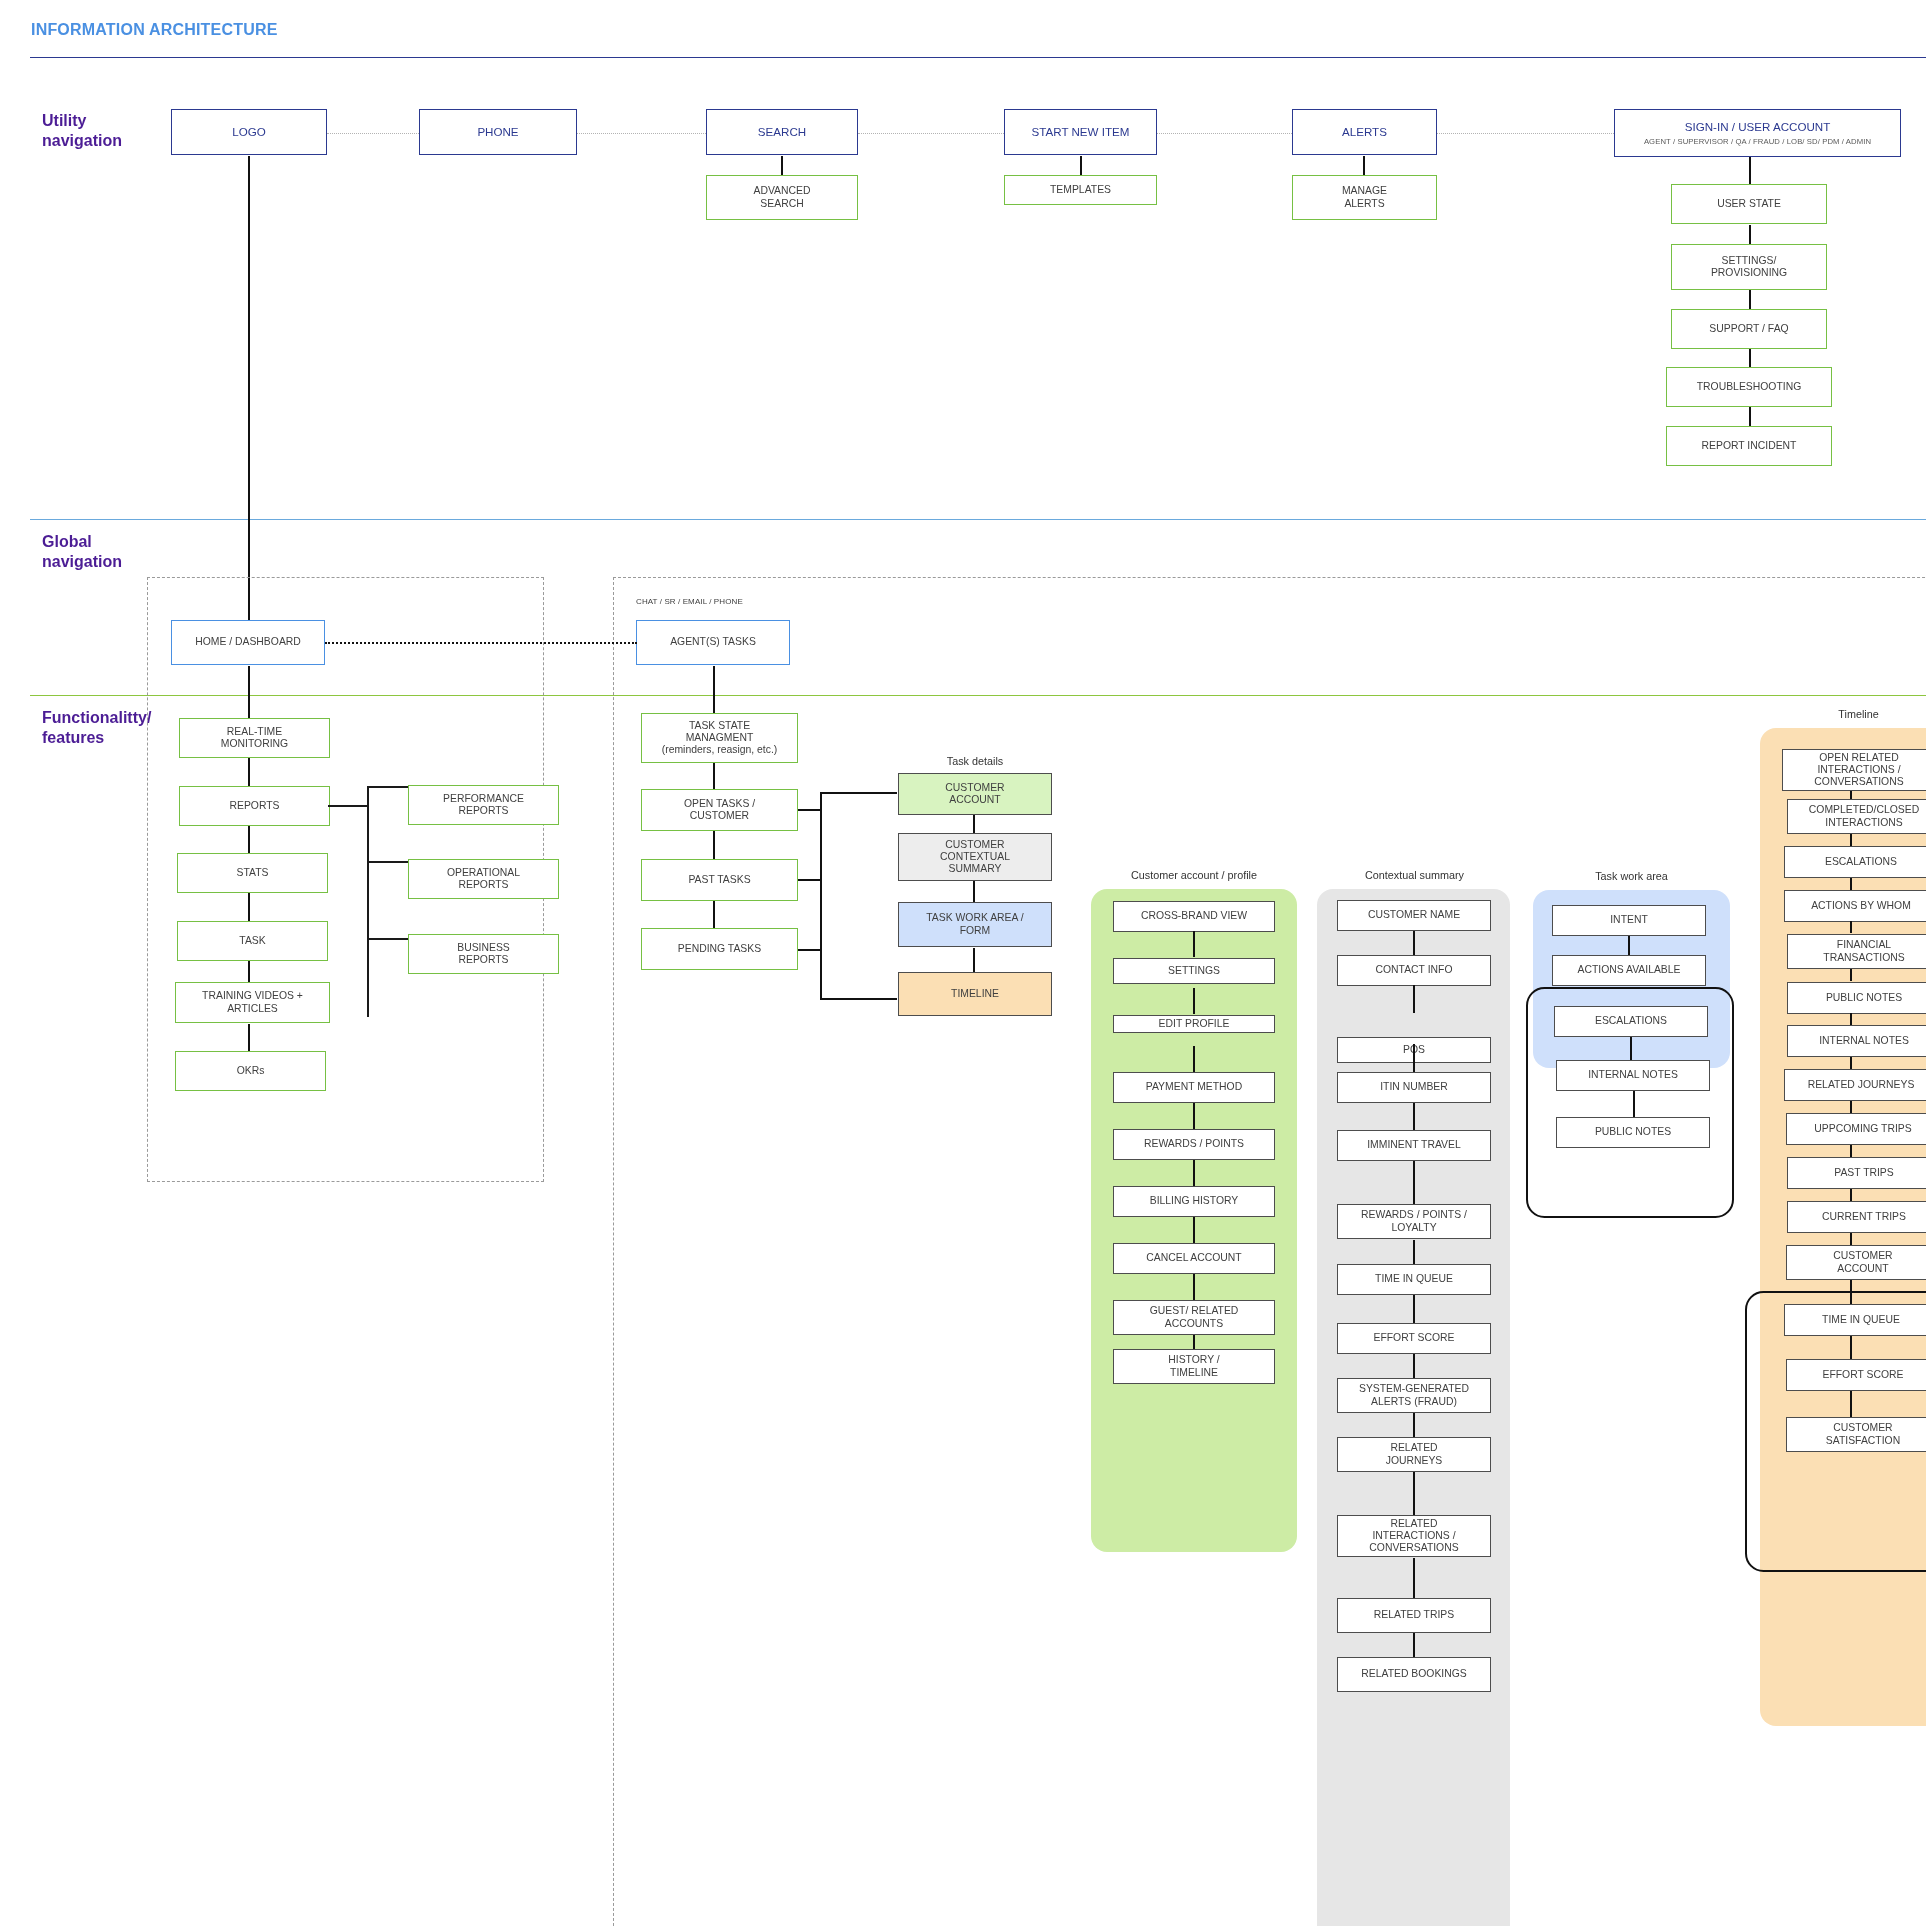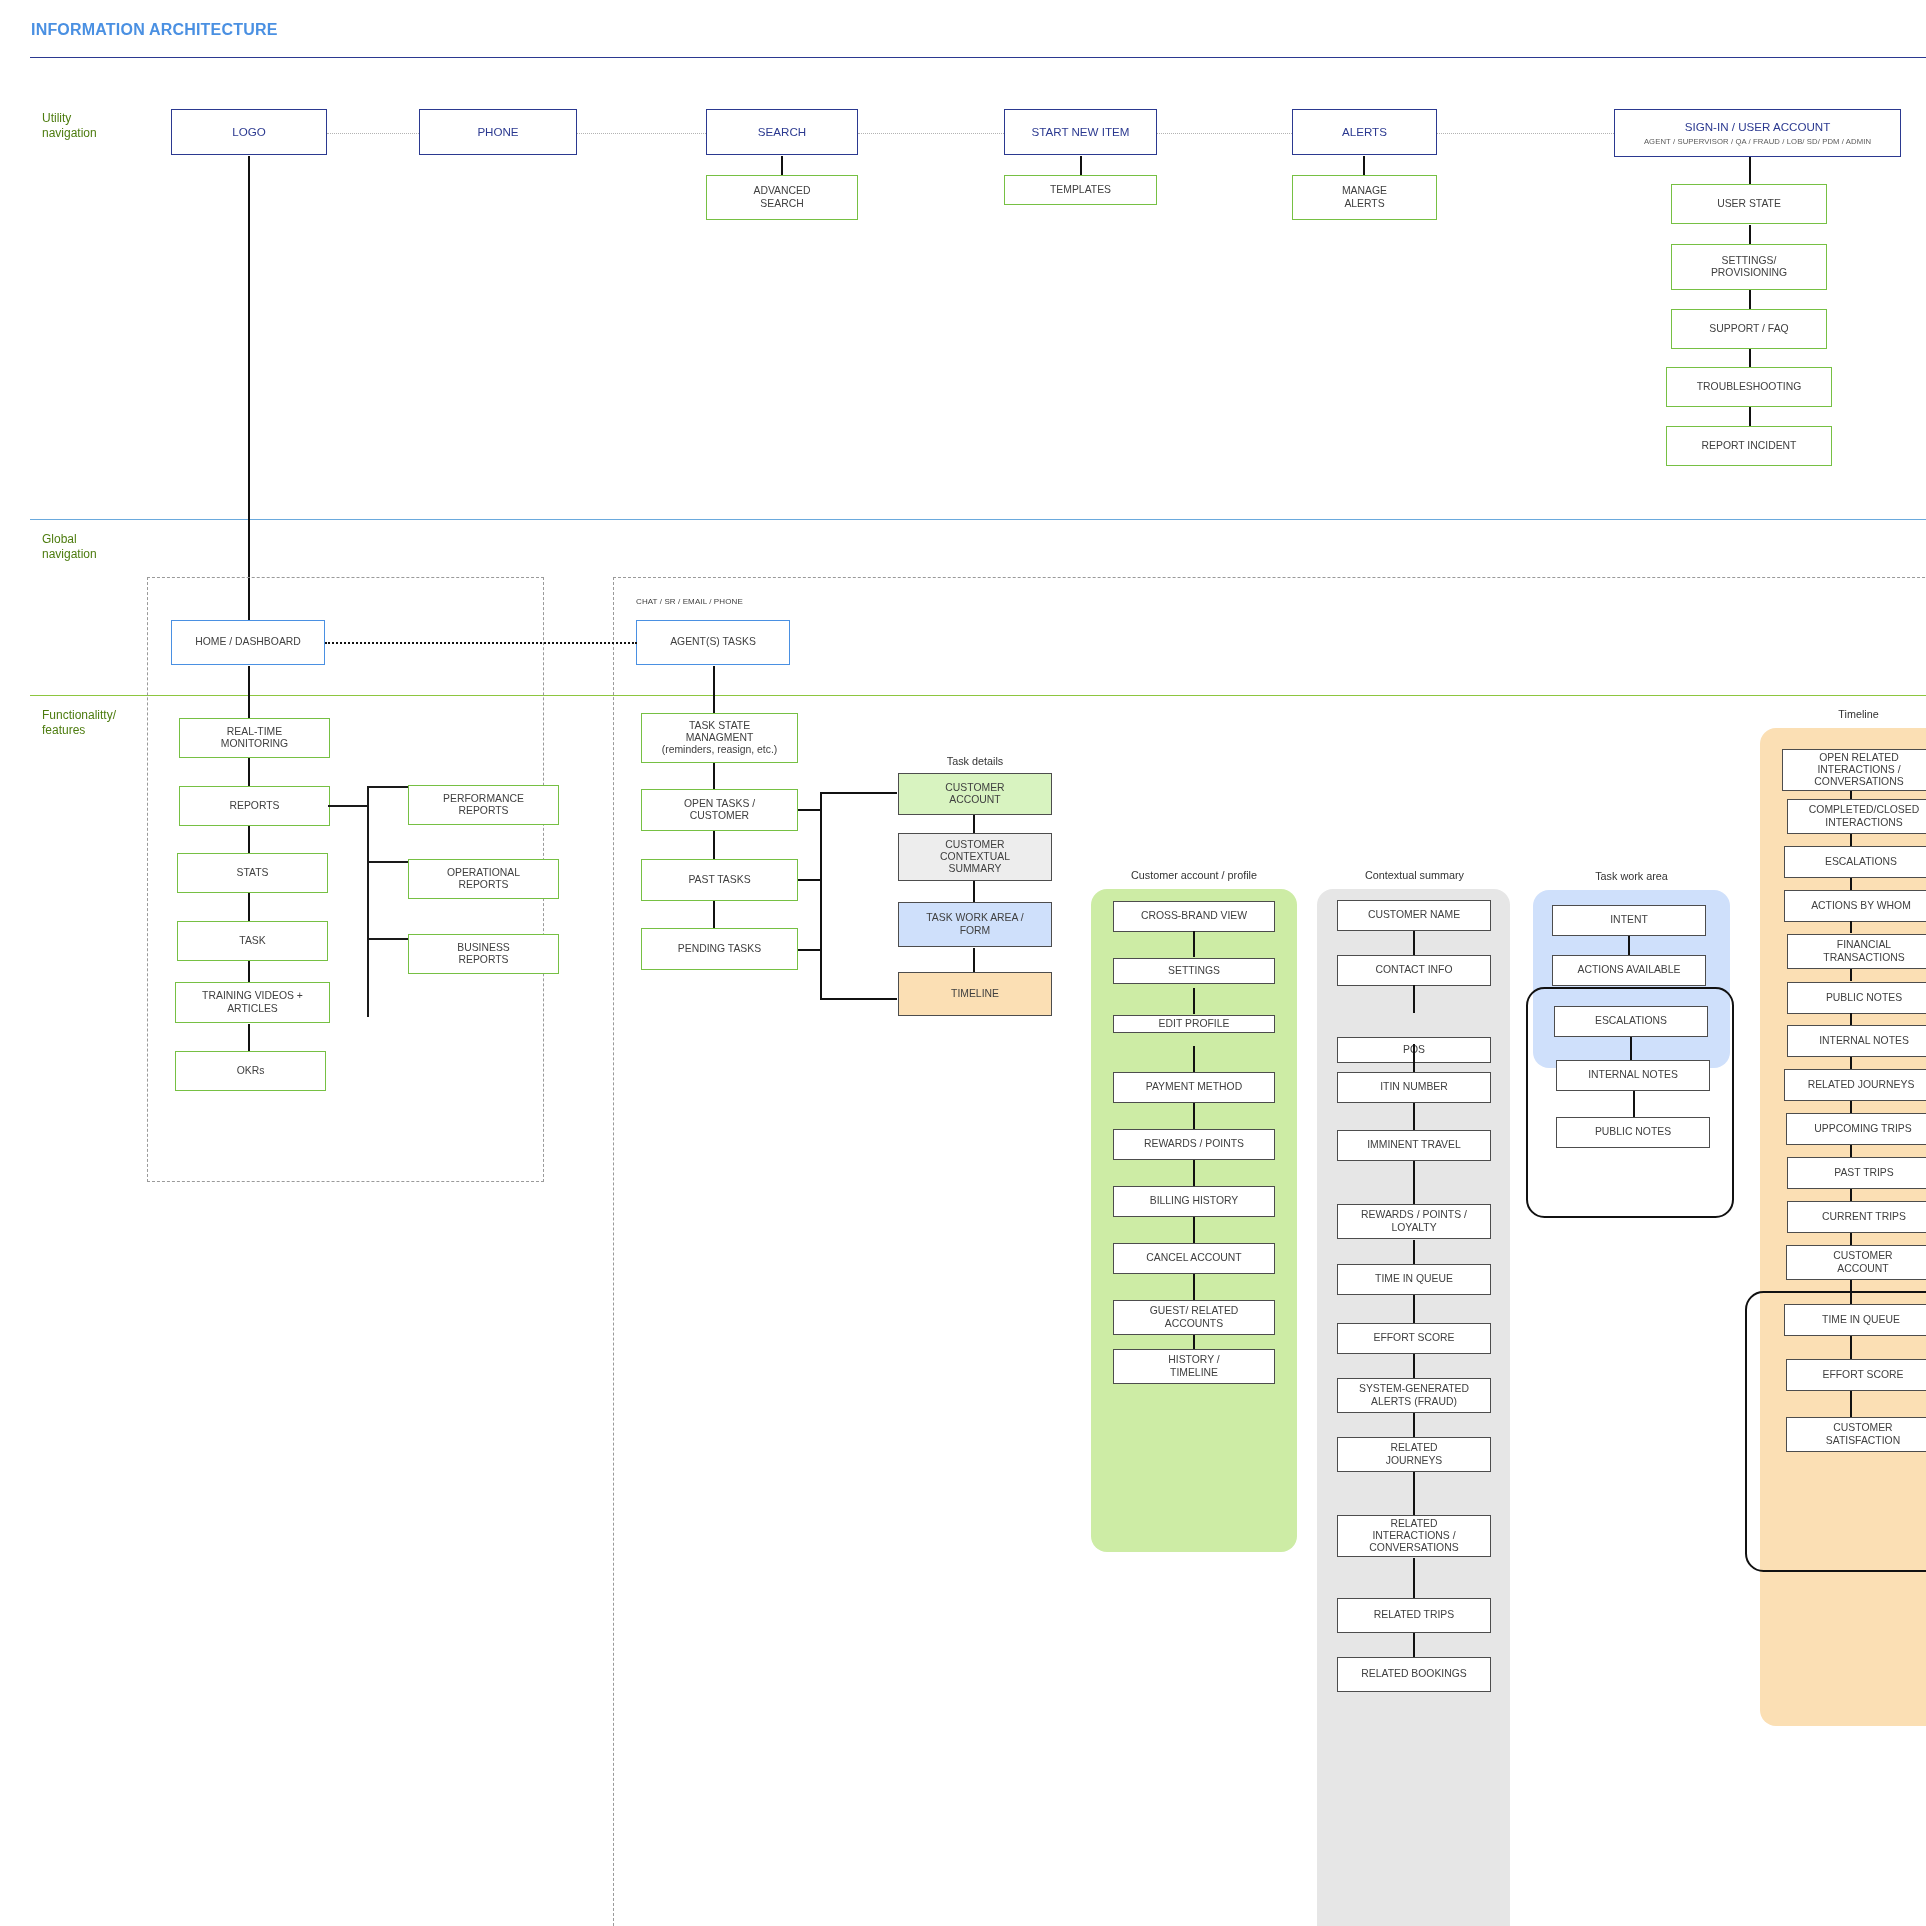--- a/index.html
+++ b/index.html
@@ -12,21 +12,21 @@
     font-size:16px;font-weight:bold;letter-spacing:0.2px;
     color:#4a90e2;
   }
   .title-rule{
     position:absolute;left:30px;top:57px;width:1982px;height:1.2px;
     background:#2b3990;
   }
 
   
   .band-label{
-    position:absolute;font-size:12px;font-weight:normal;color:#4d7c0f;
+    position:absolute;font-size:16px;font-weight:bold;color:#4c1d95;
     line-height:1.25;white-space:pre-line;
   }
 
   
   .band-rule{position:absolute;height:1.2px;}
 
   
   .node{
     position:absolute;box-sizing:border-box;background:#fff;
     display:flex;align-items:center;justify-content:center;text-align:center;

